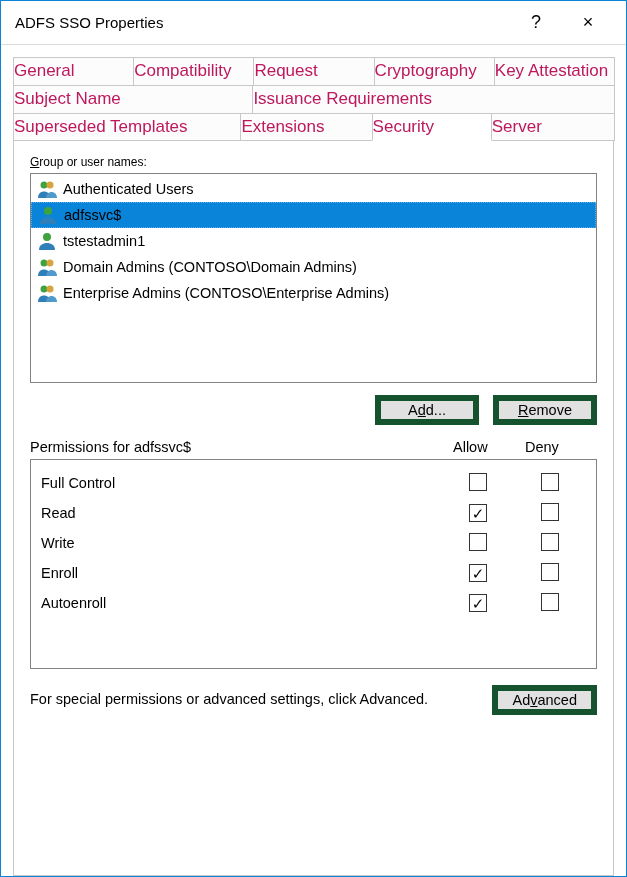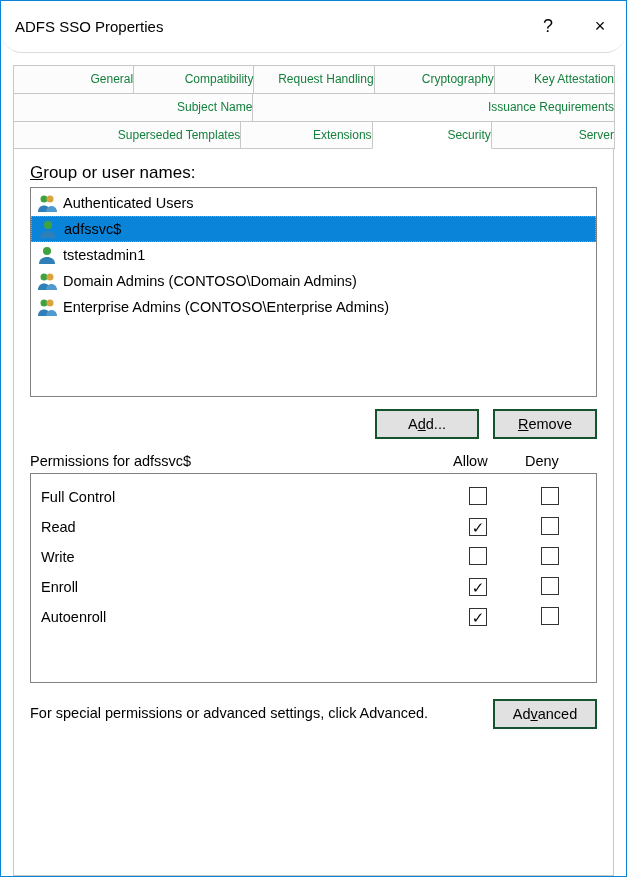--- a/index.html
+++ b/index.html
@@ -17,26 +17,25 @@
   .window {
     width: 627px;
     height: 877px;
     border: 1px solid #0a84d8;
     background: #fff;
     display: flex;
     flex-direction: column;
   }
   
   .titlebar {
-    height: 52px;
+    height: 44px;
     display: flex;
     align-items: center;
-    padding: 0 0 0 14px;
+    padding: 0 12px 0 14px;
     border-bottom: 1px solid #dcdcdc;
-    border-radius: 21px;
   }
   .titlebar .title {
     flex: 1;
     font-size: 15px;
     color: #000;
   }
   .titlebar .btn {
     width: 52px;
     height: 44px;
     display: flex;
@@ -60,23 +59,23 @@
   .tabstrip { }
   .tabrow {
     display: flex;
   }
   .tabrow .tab {
     border: 1px solid #c8c8c8;
     border-bottom: none;
     background: #fcfcfc;
     height: 28px;
     line-height: 26px;
-    text-align: right;
-    font-size: 12px;
-    color: #15803d;
+    text-align: left;
+    font-size: 17px;
+    color: #be185d;
     flex: 1 1 0;
     margin-right: -1px;
     cursor: default;
   }
   .tab.active {
     background: #ffffff;
     border-bottom: 1px solid #ffffff;
     position: relative;
     z-index: 2;
     font-weight: 400;
@@ -87,21 +86,21 @@
     border: 1px solid #c8c8c8;
     background: #fff;
     padding: 14px 16px 14px 16px;
     flex: 1;
     display: flex;
     flex-direction: column;
     position: relative;
     margin-top: -1px;
   }
 
-  .label { font-size: 17px; margin-bottom: 4px; }
+  .label { font-size: 12px; margin-bottom: 4px; }
   .label .u { text-decoration: underline; }
 
   
   .listbox {
     border: 1px solid #828282;
     background: #fff;
     height: 210px;
     overflow: auto;
     padding: 2px 0;
   }
@@ -129,21 +128,21 @@
   .btnrow {
     display: flex;
     justify-content: flex-end;
     gap: 14px;
     margin-top: 12px;
     margin-bottom: 14px;
   }
   .wbtn {
     min-width: 104px;
     height: 30px;
-    border: 2px solid #14532d;
+    border: 6px solid #14532d;
     background: #e1e1e1;
     font-family: inherit;
     font-size: 14.5px;
     padding: 0 14px;
     cursor: default;
   }
   .wbtn .u { text-decoration: underline; }
   .wbtn.disabled { color:#9e9e9e; border-color:#cfcfcf; background:#e6e6e6; }
   .wbtn.default { border:2px solid #0a84d8; }
 

